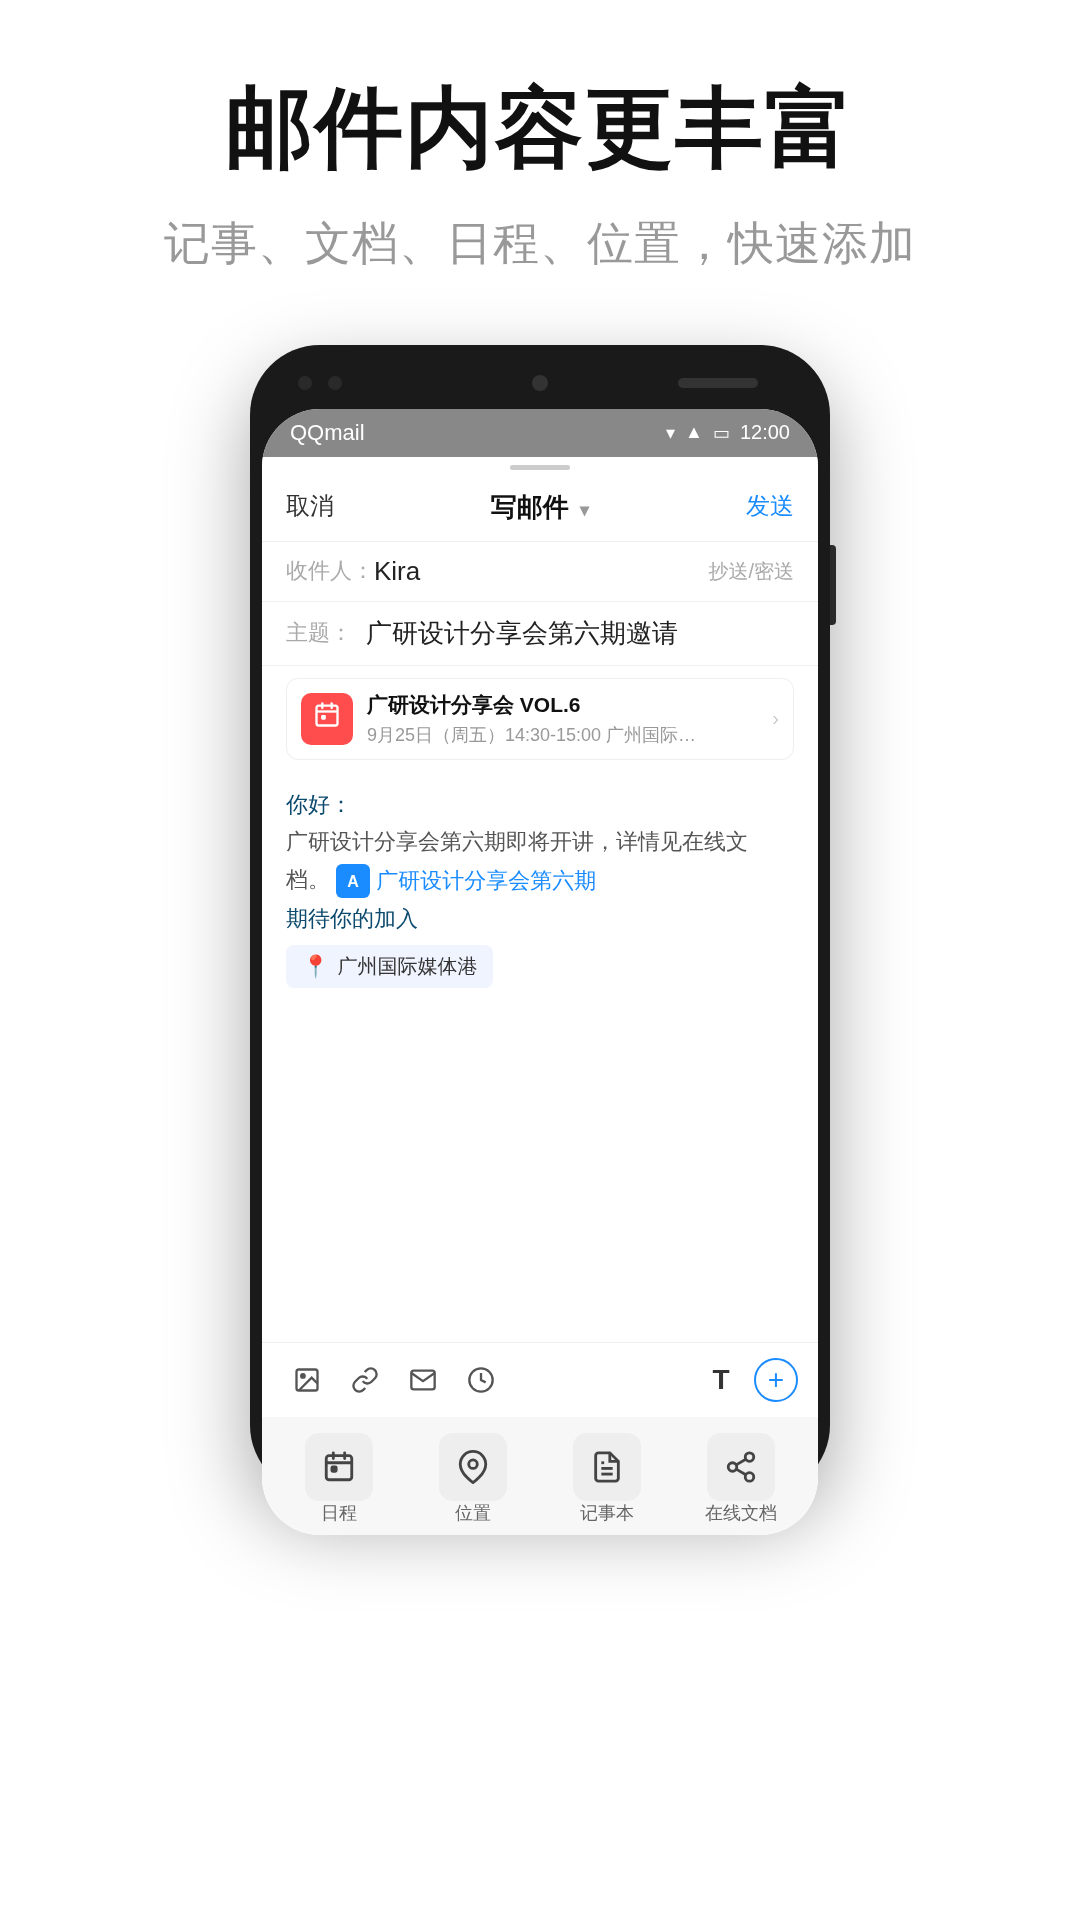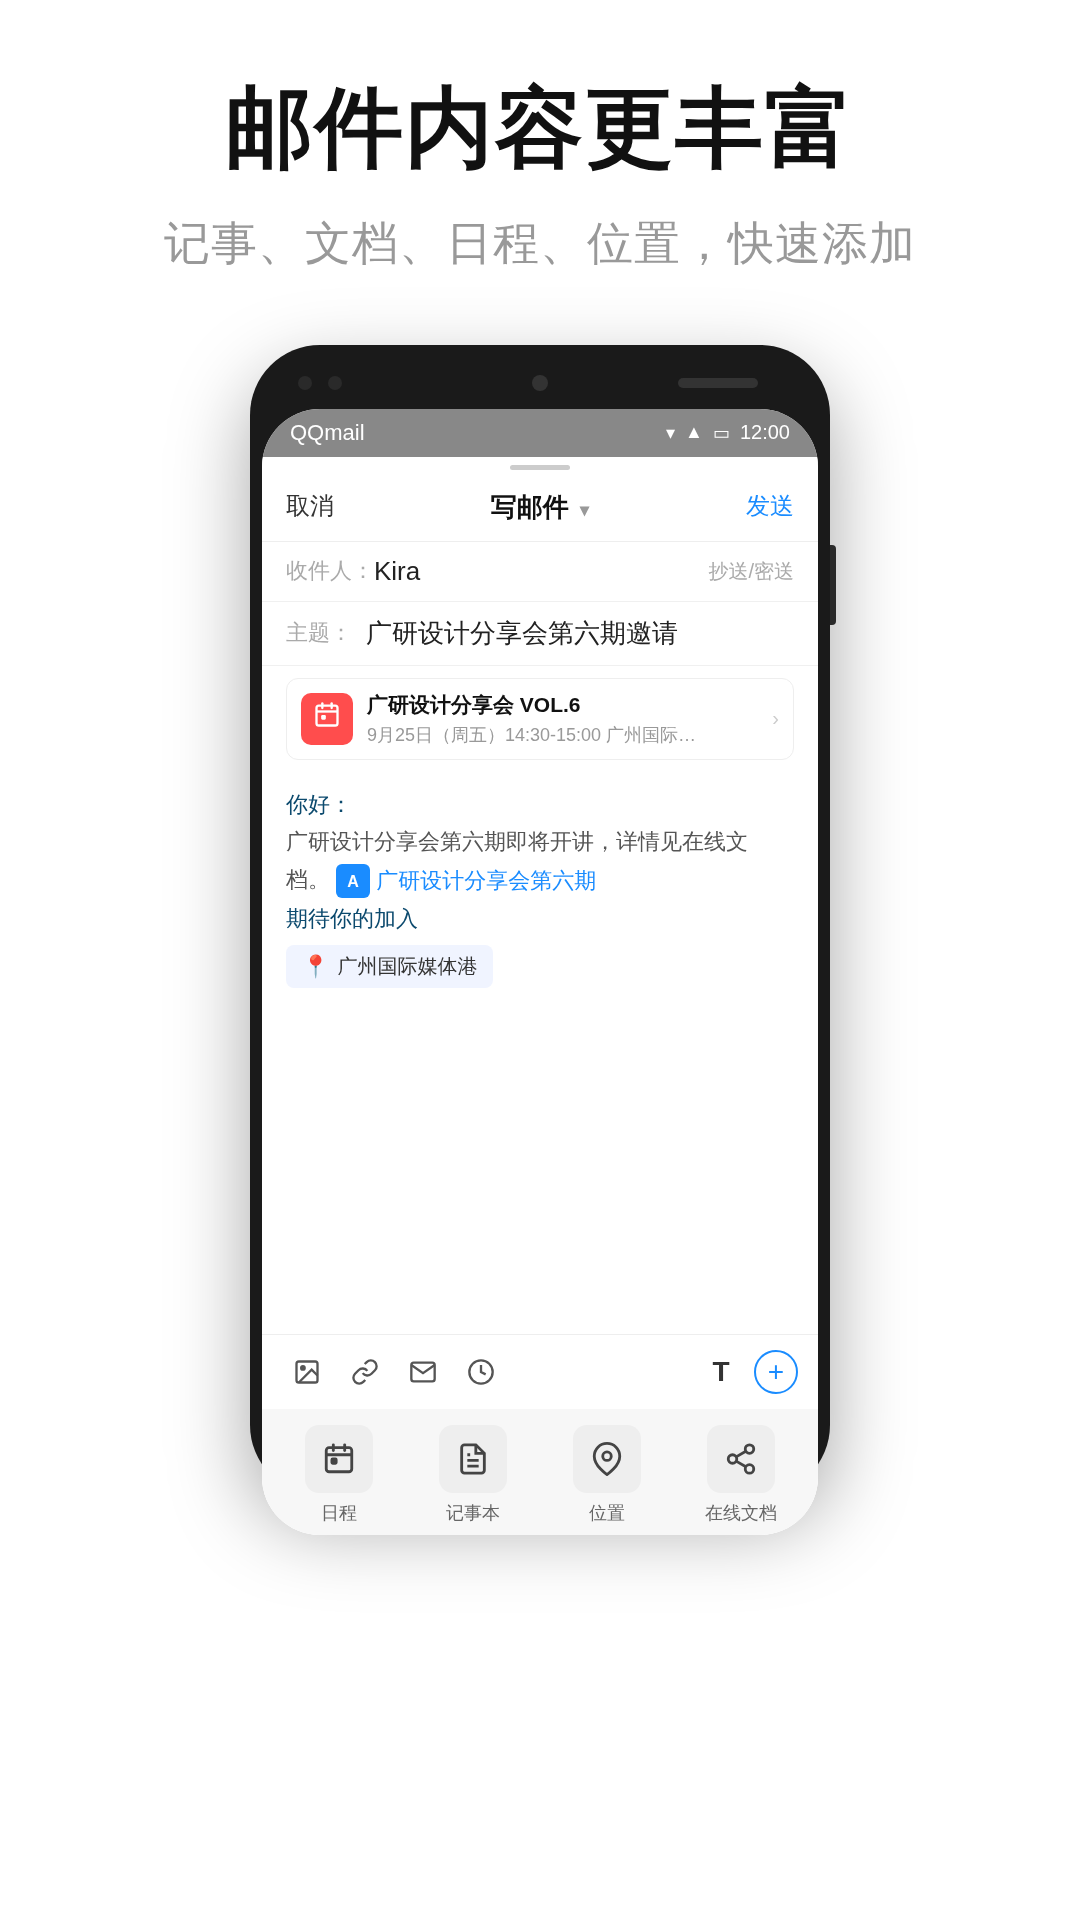--- a/index.html
+++ b/index.html
@@ -348,21 +348,20 @@
     .quick-actions {
       display: flex;
       background: #f7f7f7;
       padding: 16px 10px 10px;
       justify-content: space-around;
     }
     .quick-action-item {
       display: flex;
       flex-direction: column;
       align-items: center;
-      gap: 8px;
       flex: 1;
     }
     .quick-action-icon {
       width: 68px;
       height: 68px;
       background: #eeeeee;
       border-radius: 14px;
       display: flex;
       align-items: center;
       justify-content: center;
@@ -514,37 +513,37 @@
                 <line x1="8" y1="2" x2="8" y2="6" stroke-linecap="round"></line>
                 <line x1="16" y1="2" x2="16" y2="6" stroke-linecap="round"></line>
                 <rect x="7" y="12" width="3" height="3" rx="0.5" fill="#444"></rect>
               </svg>
             </div>
             <span class="quick-action-label">日程</span>
           </div>
           <div class="quick-action-item">
             <div class="quick-action-icon">
               <svg width="34" height="34" viewBox="0 0 24 24" fill="none" stroke="#444" stroke-width="2">
+                <path d="M21 10c0 7-9 13-9 13s-9-6-9-13a9 9 0 0 1 18 0z"></path>
+                <circle cx="12" cy="10" r="3"></circle>
+              </svg>
+            </div>
+            <span class="quick-action-label">位置</span>
+          </div>
+          <div class="quick-action-item">
+            <div class="quick-action-icon">
+              <svg width="34" height="34" viewBox="0 0 24 24" fill="none" stroke="#444" stroke-width="2">
                 <path d="M14 2H6a2 2 0 0 0-2 2v16a2 2 0 0 0 2 2h12a2 2 0 0 0 2-2V8z"></path>
                 <polyline points="14,2 14,8 20,8"></polyline>
                 <line x1="16" y1="13" x2="8" y2="13"></line>
                 <line x1="16" y1="17" x2="8" y2="17"></line>
                 <polyline points="10,9 9,9 8,9"></polyline>
               </svg>
             </div>
             <span class="quick-action-label">记事本</span>
-          </div>
-          <div class="quick-action-item">
-            <div class="quick-action-icon">
-              <svg width="34" height="34" viewBox="0 0 24 24" fill="none" stroke="#444" stroke-width="2">
-                <path d="M21 10c0 7-9 13-9 13s-9-6-9-13a9 9 0 0 1 18 0z"></path>
-                <circle cx="12" cy="10" r="3"></circle>
-              </svg>
-            </div>
-            <span class="quick-action-label">位置</span>
           </div>
           <div class="quick-action-item">
             <div class="quick-action-icon">
               <svg width="34" height="34" viewBox="0 0 24 24" fill="none" stroke="#444" stroke-width="2">
                 <circle cx="18" cy="5" r="3"></circle>
                 <circle cx="6" cy="12" r="3"></circle>
                 <circle cx="18" cy="19" r="3"></circle>
                 <line x1="8.59" y1="13.51" x2="15.42" y2="17.49"></line>
                 <line x1="15.41" y1="6.51" x2="8.59" y2="10.49"></line>
               </svg>

